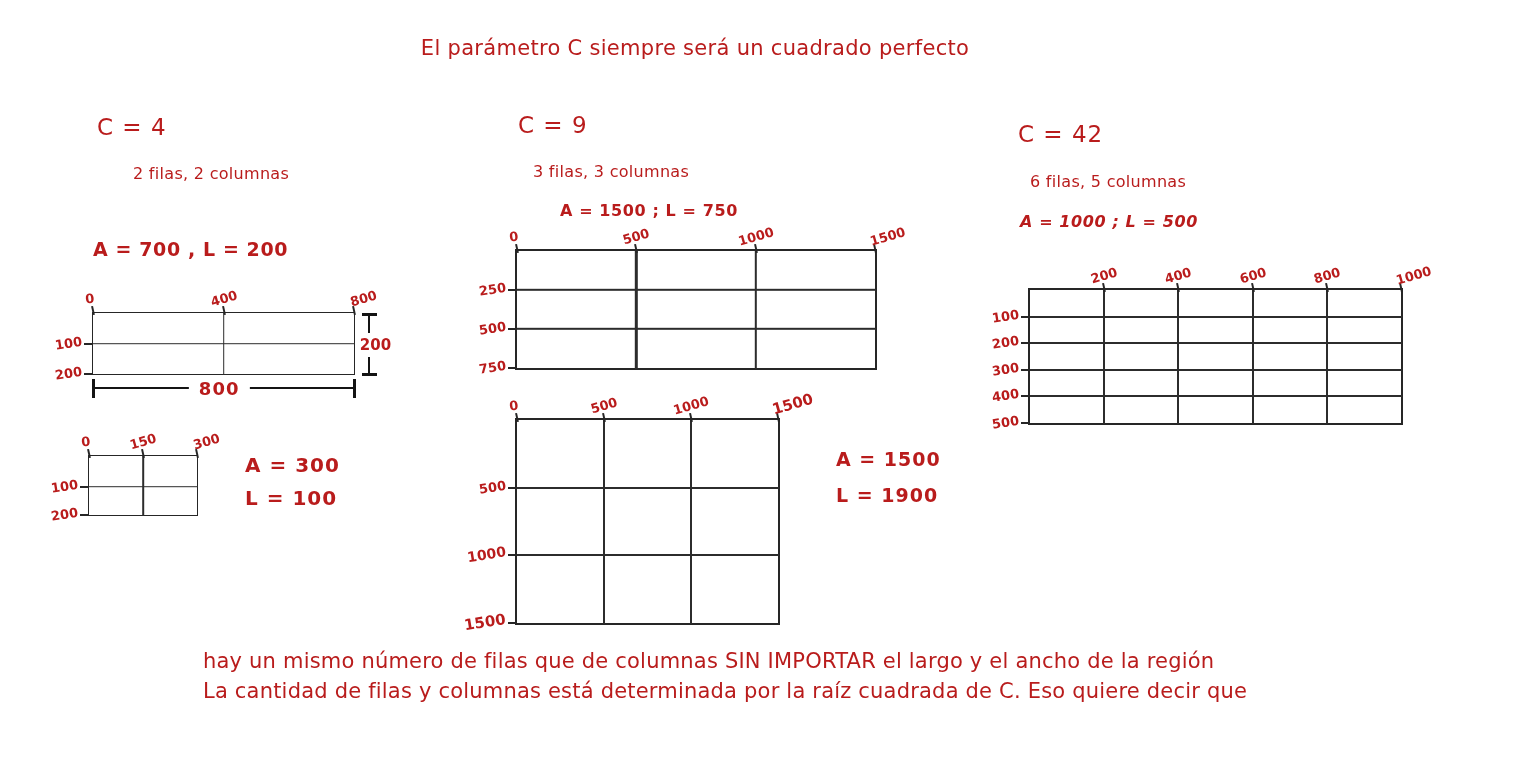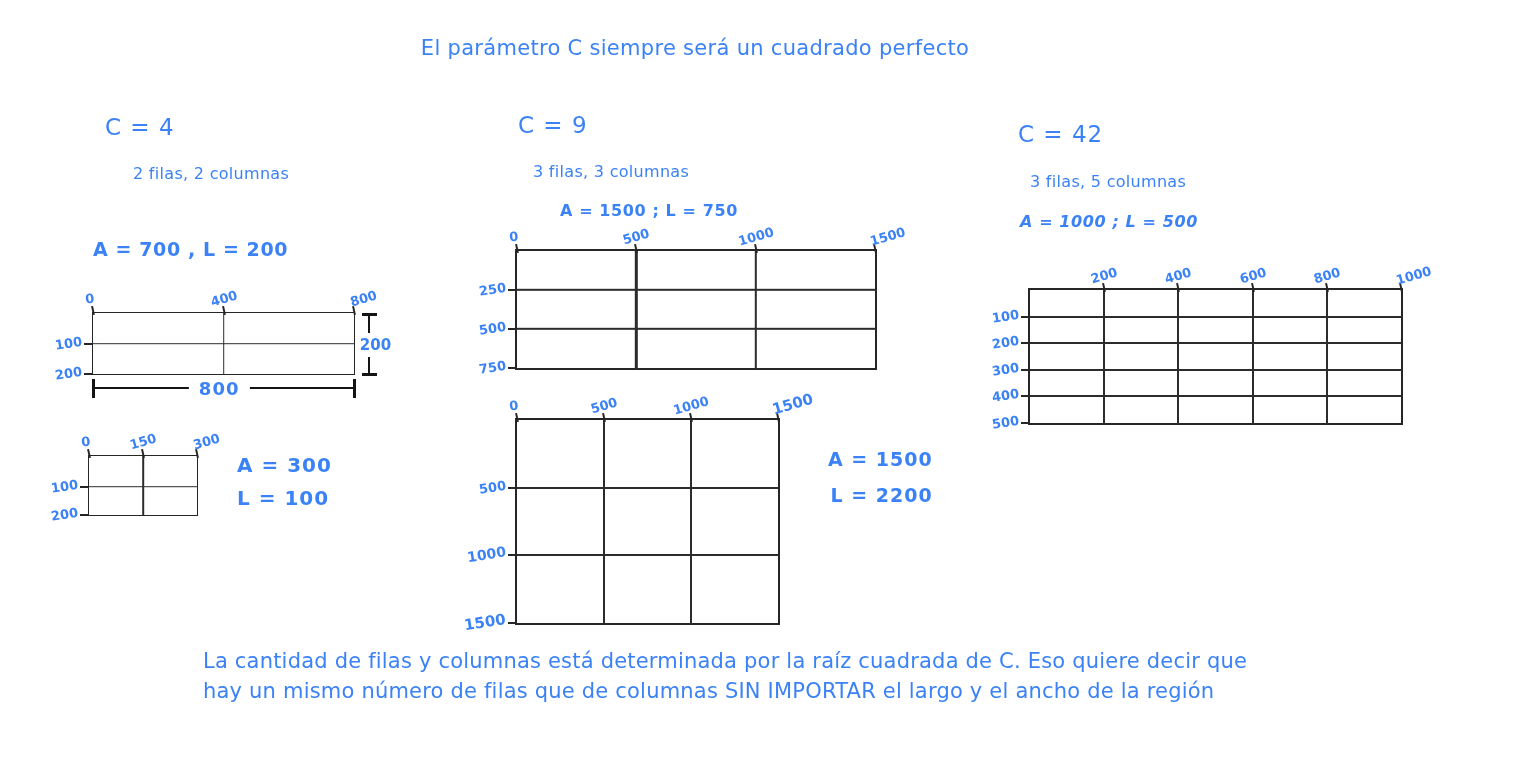--- a/index.html
+++ b/index.html
@@ -1,20 +1,20 @@
 <!DOCTYPE html>
 <html><head>
 <meta charset="utf-8">
 <style>
   * { margin:0; padding:0; box-sizing:border-box; }
   html,body { background:#f5f5f5; }
   body { font-family:"DejaVu Sans", sans-serif; }
   .canvas {
     position:relative; width:1532px; height:757px; margin:0 auto;
-    background:#ffffff; color:#3b82f6; overflow:hidden;
+    background:#ffffff; color:#b91c1c; overflow:hidden;
   }
   .hw { letter-spacing:.3px; }
   .title {
     position:absolute; left:0; top:36px; width:1390px;
     text-align:center; font-size:21px; letter-spacing:.3px;
   }
   .c-label { position:absolute; font-size:23px; letter-spacing:1px; }
   .layout-label { position:absolute; font-size:16px; letter-spacing:.3px; }
   .params-label { position:absolute; font-size:19px; font-weight:700; letter-spacing:.6px; }
 
@@ -58,33 +58,33 @@
   .dim-v { position:absolute; width:19px; }
   .dim-v .dline { position:absolute; left:8px; top:1px; bottom:1px; width:2.4px; background:#141414; }
   .dim-v .cap-t { position:absolute; top:0; left:2px; width:15px; height:2.6px; background:#141414; }
   .dim-v .cap-b { position:absolute; bottom:0; left:2px; width:15px; height:2.6px; background:#141414; }
   .dim-v .dim-label {
     position:absolute; left:50%; top:50%; transform:translate(-32%,-50%);
     background:#fff; padding:3px 1px; font-size:15px; font-weight:700;
   }
 
   .side-labels { position:absolute; font-size:20px; font-weight:700; letter-spacing:1px; }
-  .side-labels div { line-height:33px; }
+  .side-labels div { line-height:33px;margin-left:8px; }
 
   .footer { position:absolute; left:203px; top:646px; font-size:21px; line-height:30px; letter-spacing:.2px; }
 </style>
 </head>
 <body>
 
 <div class="canvas">
 
   <div class="title hw">El parámetro C siempre será un cuadrado perfecto</div>
 
   <section>
-    <div class="c-label" style="left:97px; top:114px;margin-left:8px;">C = 4</div>
+    <div class="c-label" style="left:97px; top:114px;">C = 4</div>
     <div class="layout-label" style="left:133px; top:164px;">2 filas, 2 columnas</div>
     <div class="params-label" style="left:93px; top:238px;">A = 700 ,  L = 200</div>
 
     <div class="grid thin" style="left:92px; top:312px; width:263px; height:63px;">
       <div class="vline" style="left:50%;"></div>
       <div class="hline" style="top:50%;"></div>
       <span class="xtick-mark" style="left:0%;"></span>
       <span class="xtick-mark" style="left:50%;"></span>
       <span class="xtick-mark" style="left:100%;"></span>
       <span class="xtick-label first" style="left:0%;">0</span>
@@ -171,29 +171,29 @@
       <span class="xtick-label" style="left:66.66%;">1000</span>
       <span class="xtick-label last" style="left:100%; font-size:15px;">1500</span>
       <span class="ytick-mark" style="top:33.5%;"></span>
       <span class="ytick-mark" style="top:66.3%;"></span>
       <span class="ytick-mark" style="top:100%;"></span>
       <span class="ytick-label" style="top:33.5%;">500</span>
       <span class="ytick-label" style="top:66.3%; font-size:14px;">1000</span>
       <span class="ytick-label" style="top:100%; font-size:15px;">1500</span>
     </div>
 
-    <div class="side-labels" style="left:828px; top:441px; font-size:19px;text-align:right;">
+    <div class="side-labels" style="left:828px; top:441px; font-size:19px;">
       <div style="line-height:36px;">A = 1500</div>
-      <div style="line-height:36px;">L = 2200</div>
+      <div style="line-height:36px;">L = 1900</div>
     </div>
   </section>
 
   <section>
     <div class="c-label" style="left:1018px; top:121px;">C = 42</div>
-    <div class="layout-label" style="left:1030px; top:172px;">3 filas, 5 columnas</div>
+    <div class="layout-label" style="left:1030px; top:172px;">6 filas, 5 columnas</div>
     <div class="params-label" style="left:1020px; top:212px; font-size:16px;font-style:italic;">A = 1000  ;  L = 500</div>
 
     <div class="grid" style="left:1028px; top:288px; width:375px; height:137px;">
       <div class="vline" style="left:20%;"></div>
       <div class="vline" style="left:40%;"></div>
       <div class="vline" style="left:60%;"></div>
       <div class="vline" style="left:80%;"></div>
       <div class="hline" style="top:20%;"></div>
       <div class="hline" style="top:40%;"></div>
       <div class="hline" style="top:60%;"></div>
@@ -215,17 +215,17 @@
       <span class="ytick-mark" style="top:100%;"></span>
       <span class="ytick-label" style="top:20%;">100</span>
       <span class="ytick-label" style="top:40%;">200</span>
       <span class="ytick-label" style="top:60%;">300</span>
       <span class="ytick-label" style="top:80%;">400</span>
       <span class="ytick-label" style="top:100%;">500</span>
     </div>
   </section>
 
   <div class="footer hw">
+    <div>hay un mismo número de filas que de columnas SIN IMPORTAR el largo y el ancho de la región</div>
     <div>La cantidad de filas y columnas está determinada por la raíz cuadrada de C. Eso quiere decir que</div>
-    <div>hay un mismo número de filas que de columnas SIN IMPORTAR el largo y el ancho de la región</div>
   </div>
 
 </div>
 
 </body></html>

